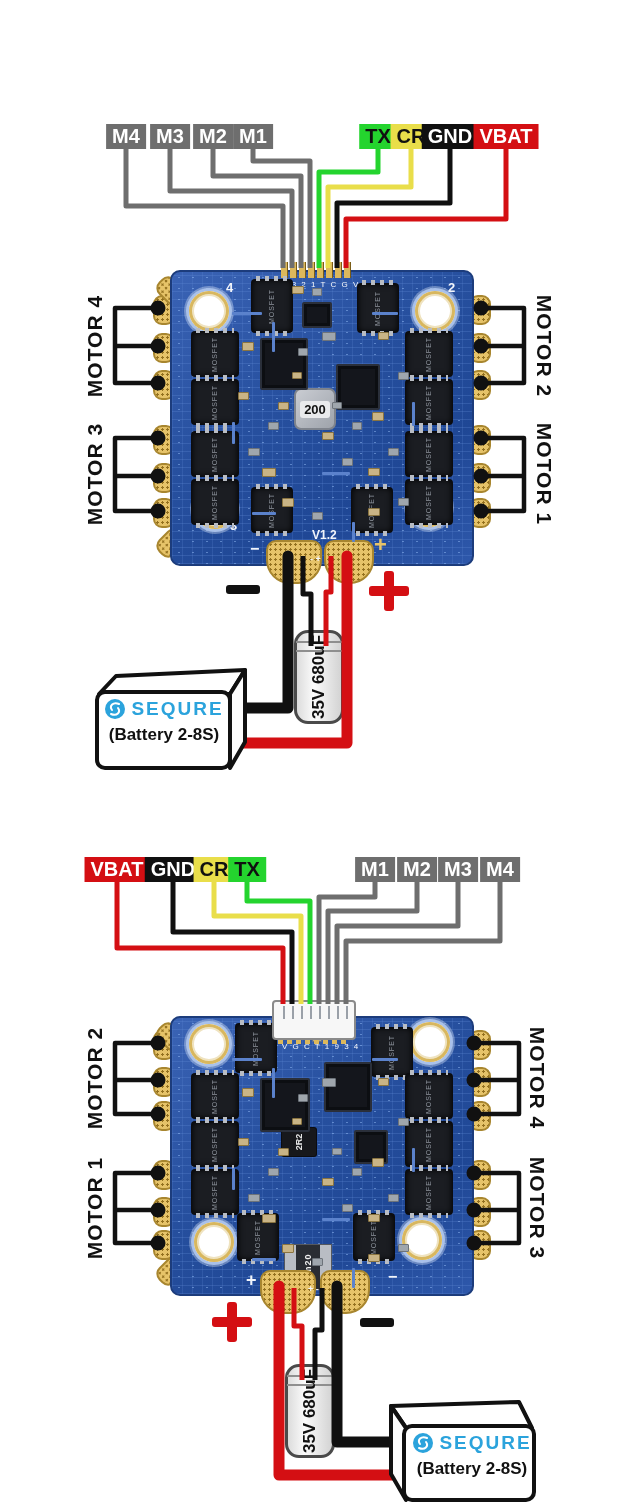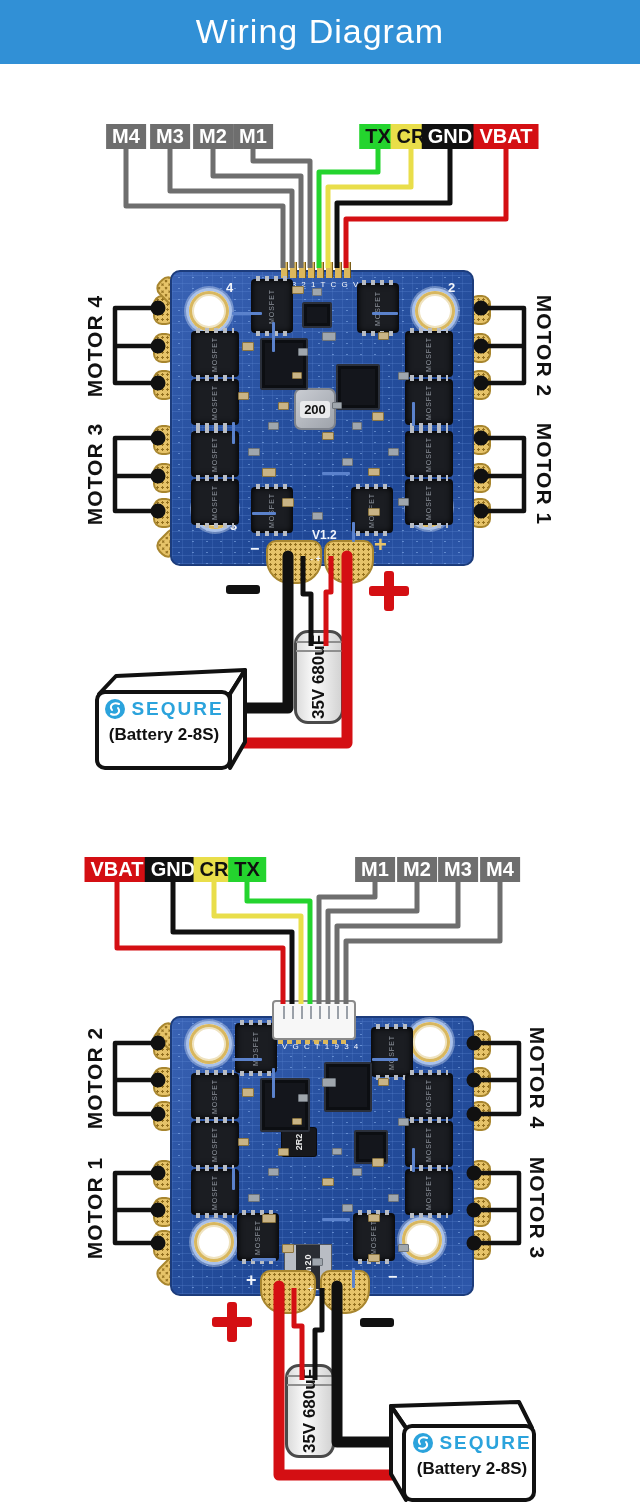--- a/index.html
+++ b/index.html
@@ -88,21 +88,20 @@
   .bat-text{position:absolute;z-index:7;text-align:center;}
   .bat-brand{display:flex;align-items:center;justify-content:center;gap:5px;}
   .bat-brand span{color:#2ba3dc;font-weight:bold;font-size:19px;letter-spacing:2px;}
   .bat-sub{margin-top:5px;color:#111;font-weight:bold;font-size:17px;white-space:nowrap;}
 </style>
 </head>
 <body>
 
 <div class="page">
 
-  <div class="header">Wiring Diagram</div>
 
   <svg id="wires" width="640" height="1509" viewBox="0 0 640 1509">
       <polyline points="126,146 126,206 283,206 283,268" fill="none" stroke="#6e6e6e" stroke-width="5" stroke-linejoin="round" stroke-linecap="butt"></polyline>
       <polyline points="170,146 170,191 292,191 292,268" fill="none" stroke="#6e6e6e" stroke-width="5" stroke-linejoin="round" stroke-linecap="butt"></polyline>
       <polyline points="213,146 213,176 301,176 301,268" fill="none" stroke="#6e6e6e" stroke-width="5" stroke-linejoin="round" stroke-linecap="butt"></polyline>
       <polyline points="253,146 253,161 310,161 310,268" fill="none" stroke="#6e6e6e" stroke-width="5" stroke-linejoin="round" stroke-linecap="butt"></polyline>
       <polyline points="378,146 378,172 319,172 319,268" fill="none" stroke="#24d42e" stroke-width="5" stroke-linejoin="round" stroke-linecap="butt"></polyline>
       <polyline points="411,146 411,187 328,187 328,268" fill="none" stroke="#e9de4a" stroke-width="5" stroke-linejoin="round" stroke-linecap="butt"></polyline>
       <polyline points="450,146 450,203 337,203 337,268" fill="none" stroke="#101010" stroke-width="5" stroke-linejoin="round" stroke-linecap="butt"></polyline>
       <polyline points="506,146 506,219 346,219 346,268" fill="none" stroke="#d40f13" stroke-width="5" stroke-linejoin="round" stroke-linecap="butt"></polyline>

